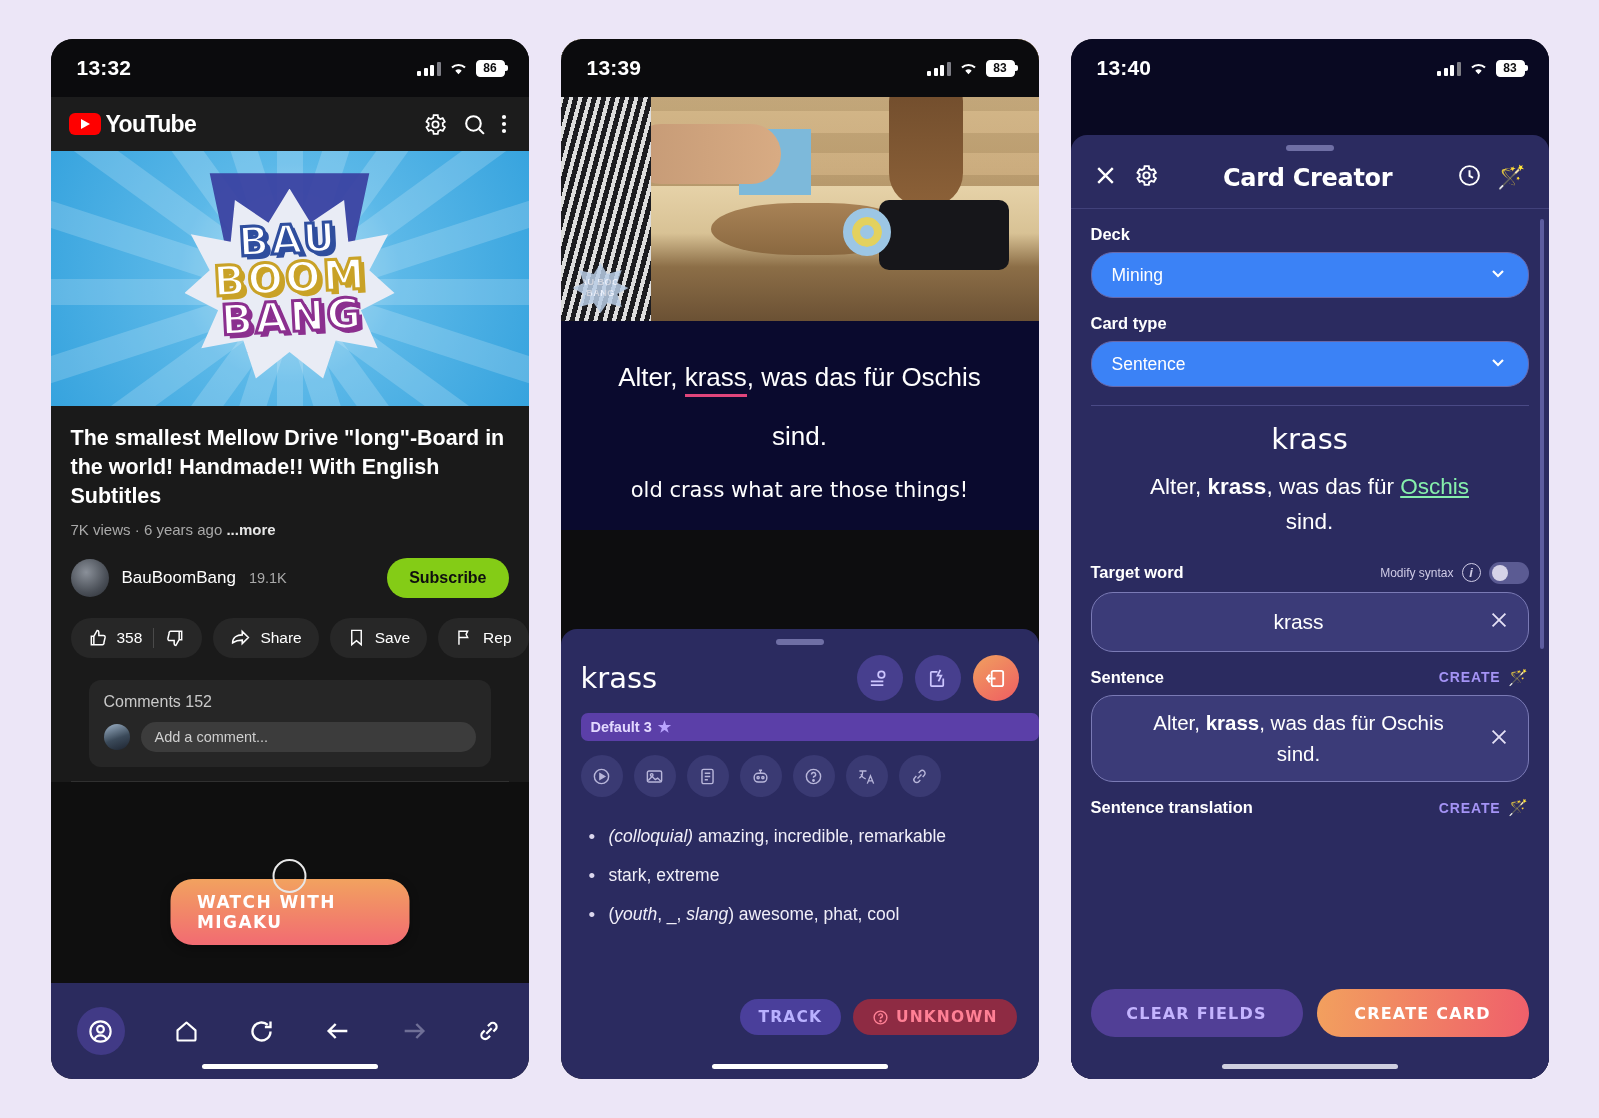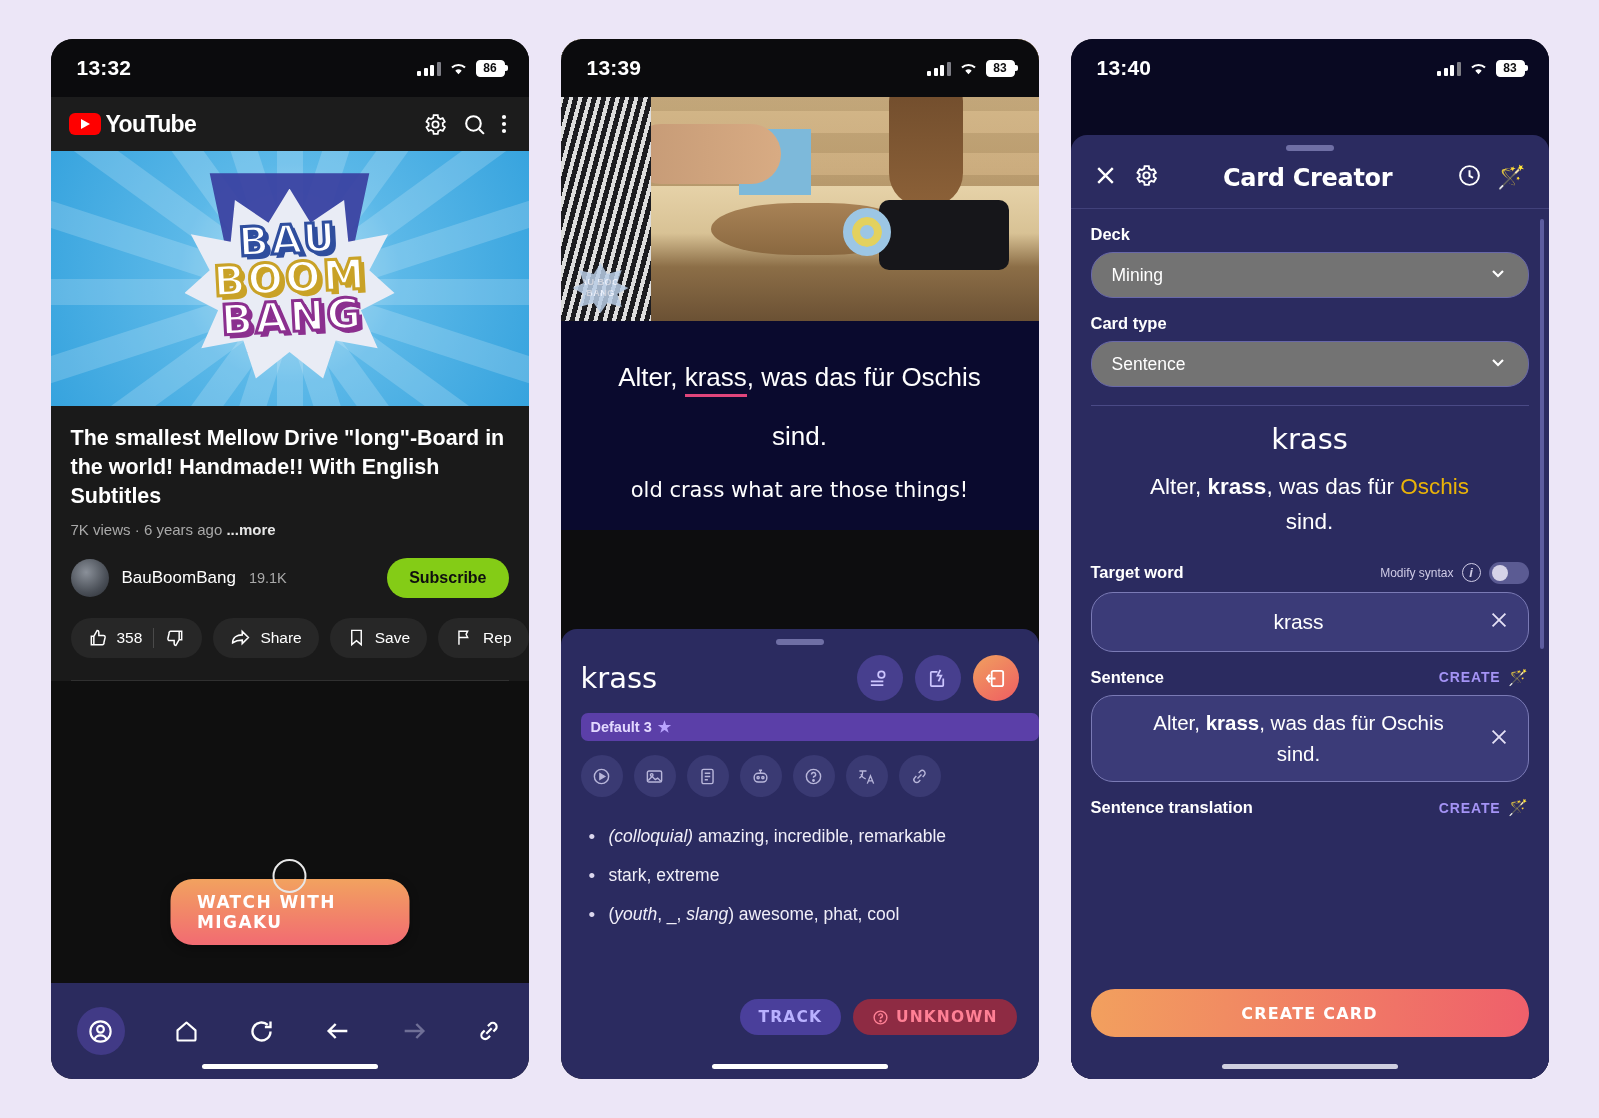--- a/index.html
+++ b/index.html
@@ -324,31 +324,31 @@
     padding: 12px 22px 16px; color:#fff;
     border-bottom: 1px solid #41417a;
   }
   .cc-title { flex:1; text-align:center; font-size: 24px; font-weight: 800;
               font-family:"DejaVu Sans",sans-serif; letter-spacing:-.3px; }
   .cc-body { flex:1; overflow:hidden; position:relative; padding: 0 20px; }
   .cc-scroll { position:absolute; right: 5px; top: 10px; width: 4px; height: 430px;
                border-radius: 2px; background:#5d5da0; }
   .flabel { color:#fff; font-size: 16.5px; font-weight: 700; margin: 16px 0 8px; }
   .select {
-    background:#737373; border:1px solid #6868a8; border-radius: 22px;
+    background:#3b82f6; border:1px solid #6868a8; border-radius: 22px;
     height: 46px; display:flex; align-items:center; padding: 0 20px;
     color:#fff; font-size: 17.5px;
   }
   .select .cv { margin-left:auto; }
   .divline { height:1px; background:#4a4a86; margin: 18px 0 0; }
   .preview { text-align:center; padding: 16px 8px 6px; }
   .pv-word { color:#fff; font-size: 29px; font-family:"DejaVu Sans",sans-serif; }
   .pv-sent { color:#fff; font-size: 22.5px; line-height: 1.55; margin-top: 14px; }
   .pv-sent b { font-weight: 700; }
-  .pv-sent .hl { color:#eab308; }
+  .pv-sent .hl { color:#86efac;text-decoration:underline; }
   .rowhead {
     display:flex; align-items:center; margin: 16px 0 8px;
   }
   .rowhead .lbl { color:#fff; font-size:16.5px; font-weight:700; }
   .rowhead .right { margin-left:auto; display:flex; align-items:center; gap:8px; }
   .msyn { color:#cfcbe6; font-size: 12px; }
   .infoi {
     width:19px;height:19px;border-radius:50%;border:1.7px solid #cfcbe6;
     color:#cfcbe6; font-size:13px; font-weight:700; font-style:italic;
     display:flex;align-items:center;justify-content:center;
@@ -498,20 +498,30 @@
           <svg width="19" height="19" viewBox="0 0 24 24" fill="none" stroke="#fff" stroke-width="1.8">
               <path d="M6 3h12v18l-6-5-6 5z"></path>
             </svg>
           <span>Save</span>
         </div>
         <div class="chip">
           <svg width="19" height="19" viewBox="0 0 24 24" fill="none" stroke="#fff" stroke-width="1.8">
               <path d="M5 3v18M5 4h11l-2 4 2 4H5z"></path>
             </svg>
           <span>Rep</span>
+        </div>
+      </div>
+      <div class="comments">
+        <div class="cm-head">
+          <span>Comments</span>
+          <span>152</span>
+        </div>
+        <div class="cm-row">
+          <div class="cm-av"></div>
+          <div class="cm-input">Add a comment...</div>
         </div>
       </div>
       <div class="hr"></div>
     </div>
 
     <div class="yt-blank">
       <div class="migaku-float">
         <div class="mg-ring"></div>
         <div class="mg-btn">WATCH WITH MIGAKU</div>
       </div>
@@ -809,19 +819,20 @@
         <div class="rowhead">
           <span class="lbl">Sentence translation</span>
           <span class="right">
             <span class="createlnk">CREATE</span>
             <span style="font-size:16px">🪄</span>
           </span>
         </div>
       </div>
 
       <div class="cc-actions">
+        <div class="act clear">CLEAR FIELDS</div>
         <div class="act create">CREATE CARD</div>
       </div>
       <div class="homebar dark2"></div>
     </div>
   </div>
 
 </div>
 
 </body></html>

